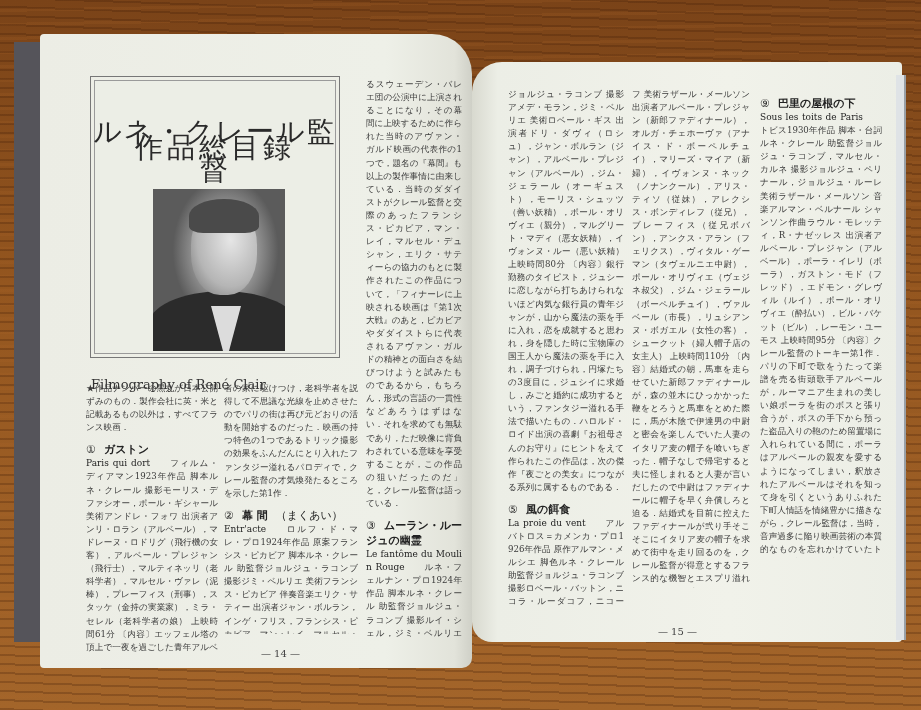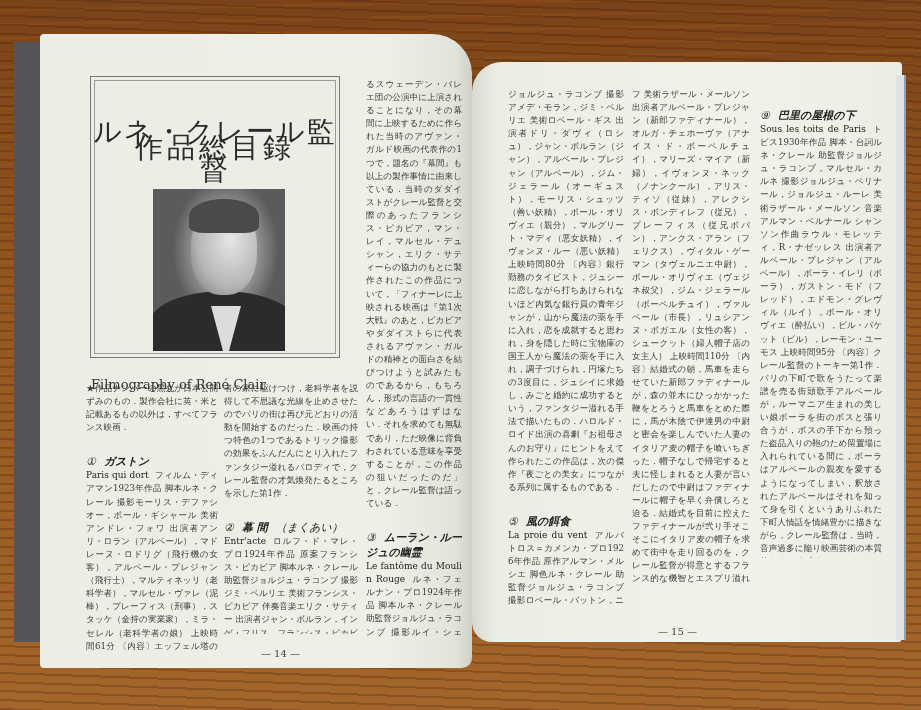--- a/index.html
+++ b/index.html
@@ -71,26 +71,25 @@
   .caption {
     position:absolute; left:0; right:0; top:300px; text-align:left;
     font-size:13px; color:#333;
   }
   .col {
     position:absolute; font-size:8.6px; line-height:13.1px; color:#3a3a3a;
     text-align:justify; word-break:break-all;
   }
   .col p { margin:0; }
   .entry-head {
-    font-size:11px; color:#222; margin-top:20px; line-height:15px;
+    font-size:11px; color:#222; margin-top:8px; line-height:15px;
     font-weight:bold;
-    font-style:italic;
   }
   .entry-num { font-weight:normal; margin-right:8px; }
-  .orig-title { color:#222; font-family:"DejaVu Serif", serif; font-size:9px; margin-right:6px; }
+  .orig-title { color:#222; font-family:"DejaVu Serif", serif; font-size:9px; margin-right:19px; }
   .reading { font-size:11px; font-weight:normal; margin-left:8px; }
   .page-number {
     position:absolute; font-size:10px; color:#444; text-align:right;
   }
 </style>
 </head>
 <body>
 
 <div class="cover-edge"></div>
 

